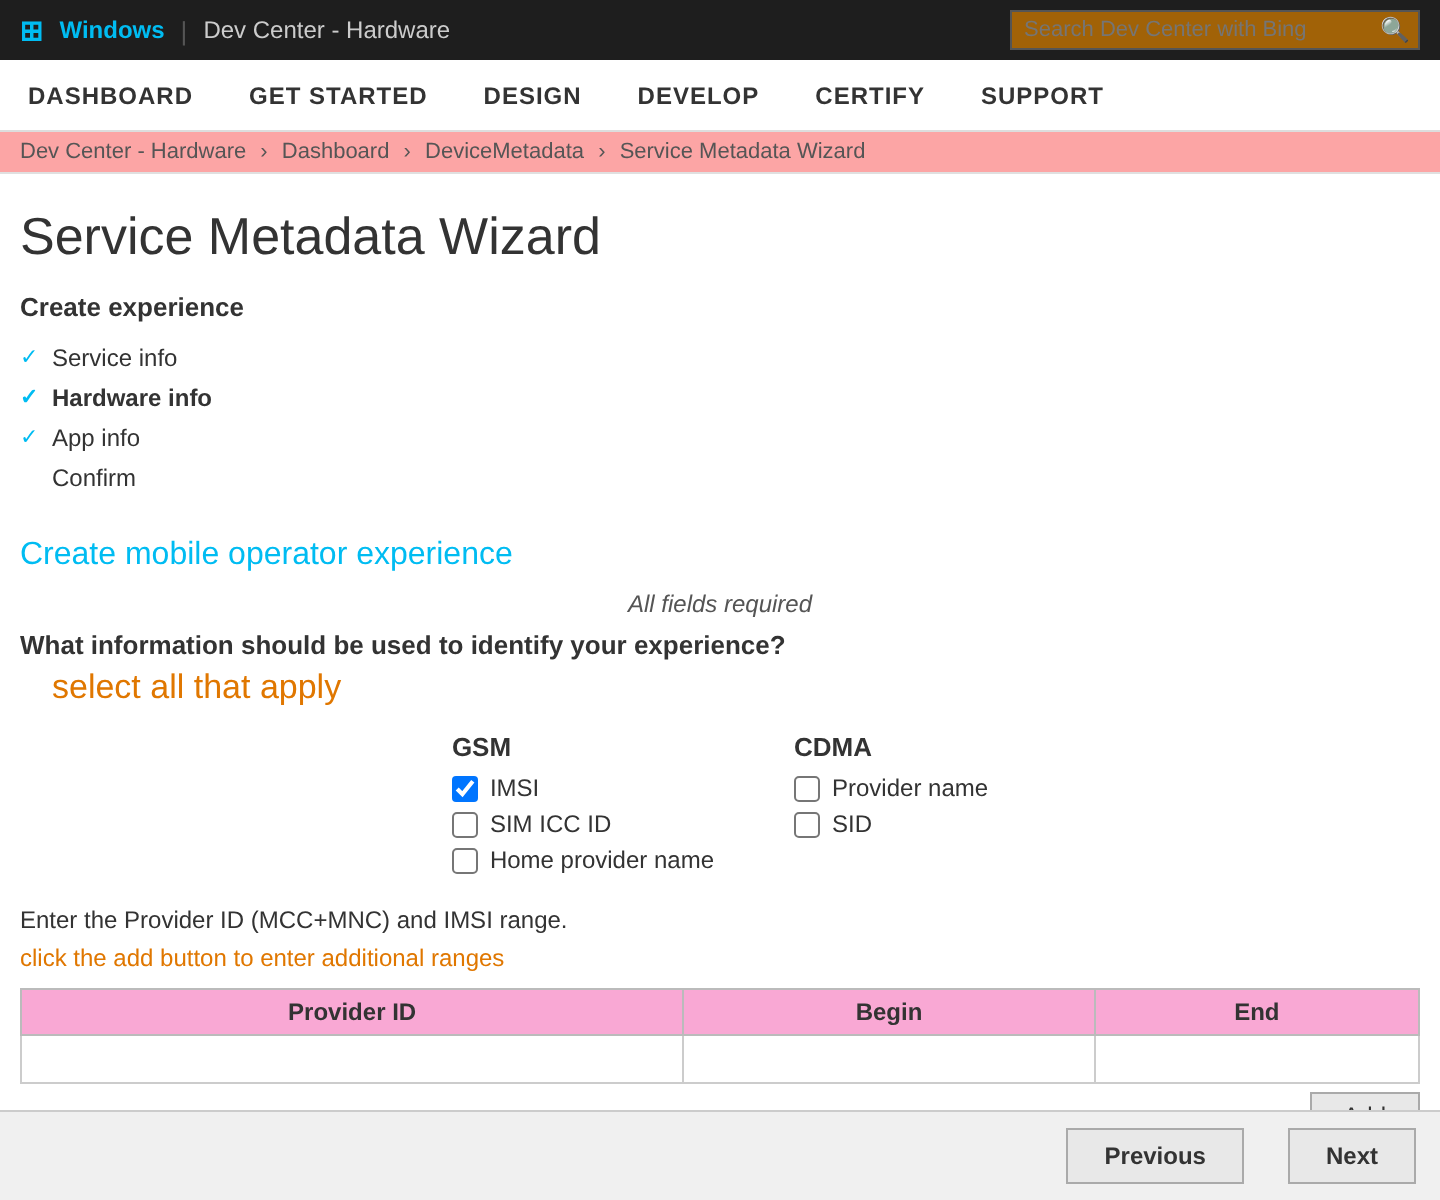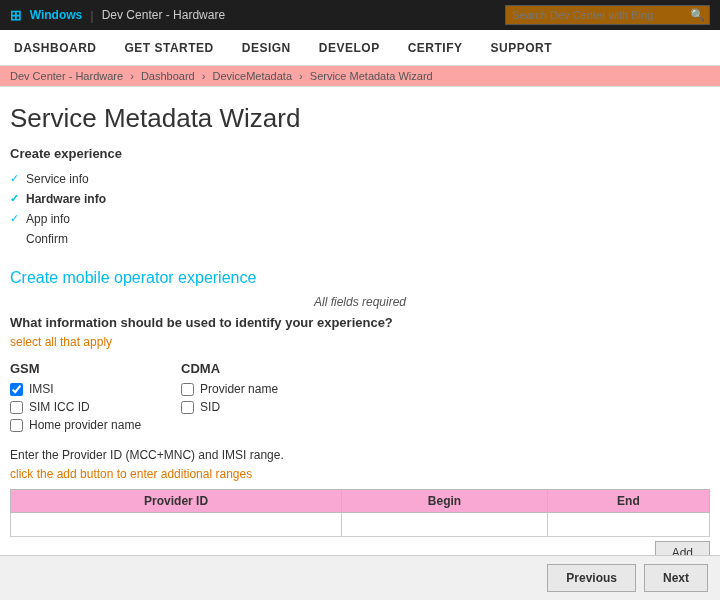--- a/index.html
+++ b/index.html
@@ -141,30 +141,32 @@
 
     .question-label {
       font-size: 13px;
       color: #333;
       font-weight: 600;
       margin-bottom: 4px;
     }
 
     .select-all-link {
       color: #e07700;
-      font-size: 12px;
+      font-size: 17px;
       cursor: pointer;
       margin-bottom: 12px;
       display: inline-block;
+      margin-left: 16px;
     }
 
     .identifiers-row {
       display: flex;
       gap: 40px;
       margin-bottom: 12px;
+      justify-content: center;
     }
     .identifier-col { }
     .col-header {
       font-size: 13px;
       font-weight: 600;
       color: #333;
       margin-bottom: 6px;
     }
 
     .checkbox-row {
@@ -234,21 +236,21 @@
     .bottom-nav {
       position: fixed;
       bottom: 0;
       right: 0;
       width: 720px;
       background: #f0f0f0;
       border-top: 1px solid #ccc;
       display: flex;
       justify-content: flex-end;
       padding: 8px 12px;
-      gap: 8px;
+      gap: 22px;
     }
     .nav-button {
       background: #e8e8e8;
       border: 1px solid #aaa;
       padding: 6px 18px;
       font-size: 12px;
       cursor: pointer;
       color: #333;
       font-weight: 600;
     }

